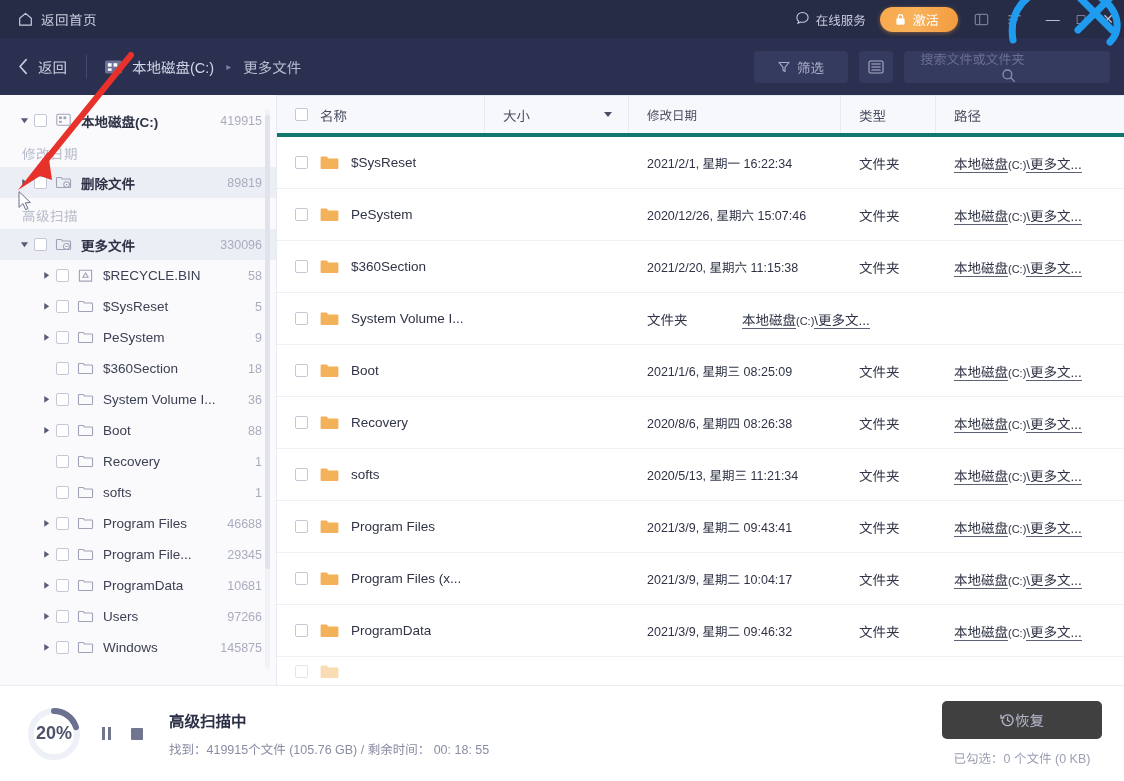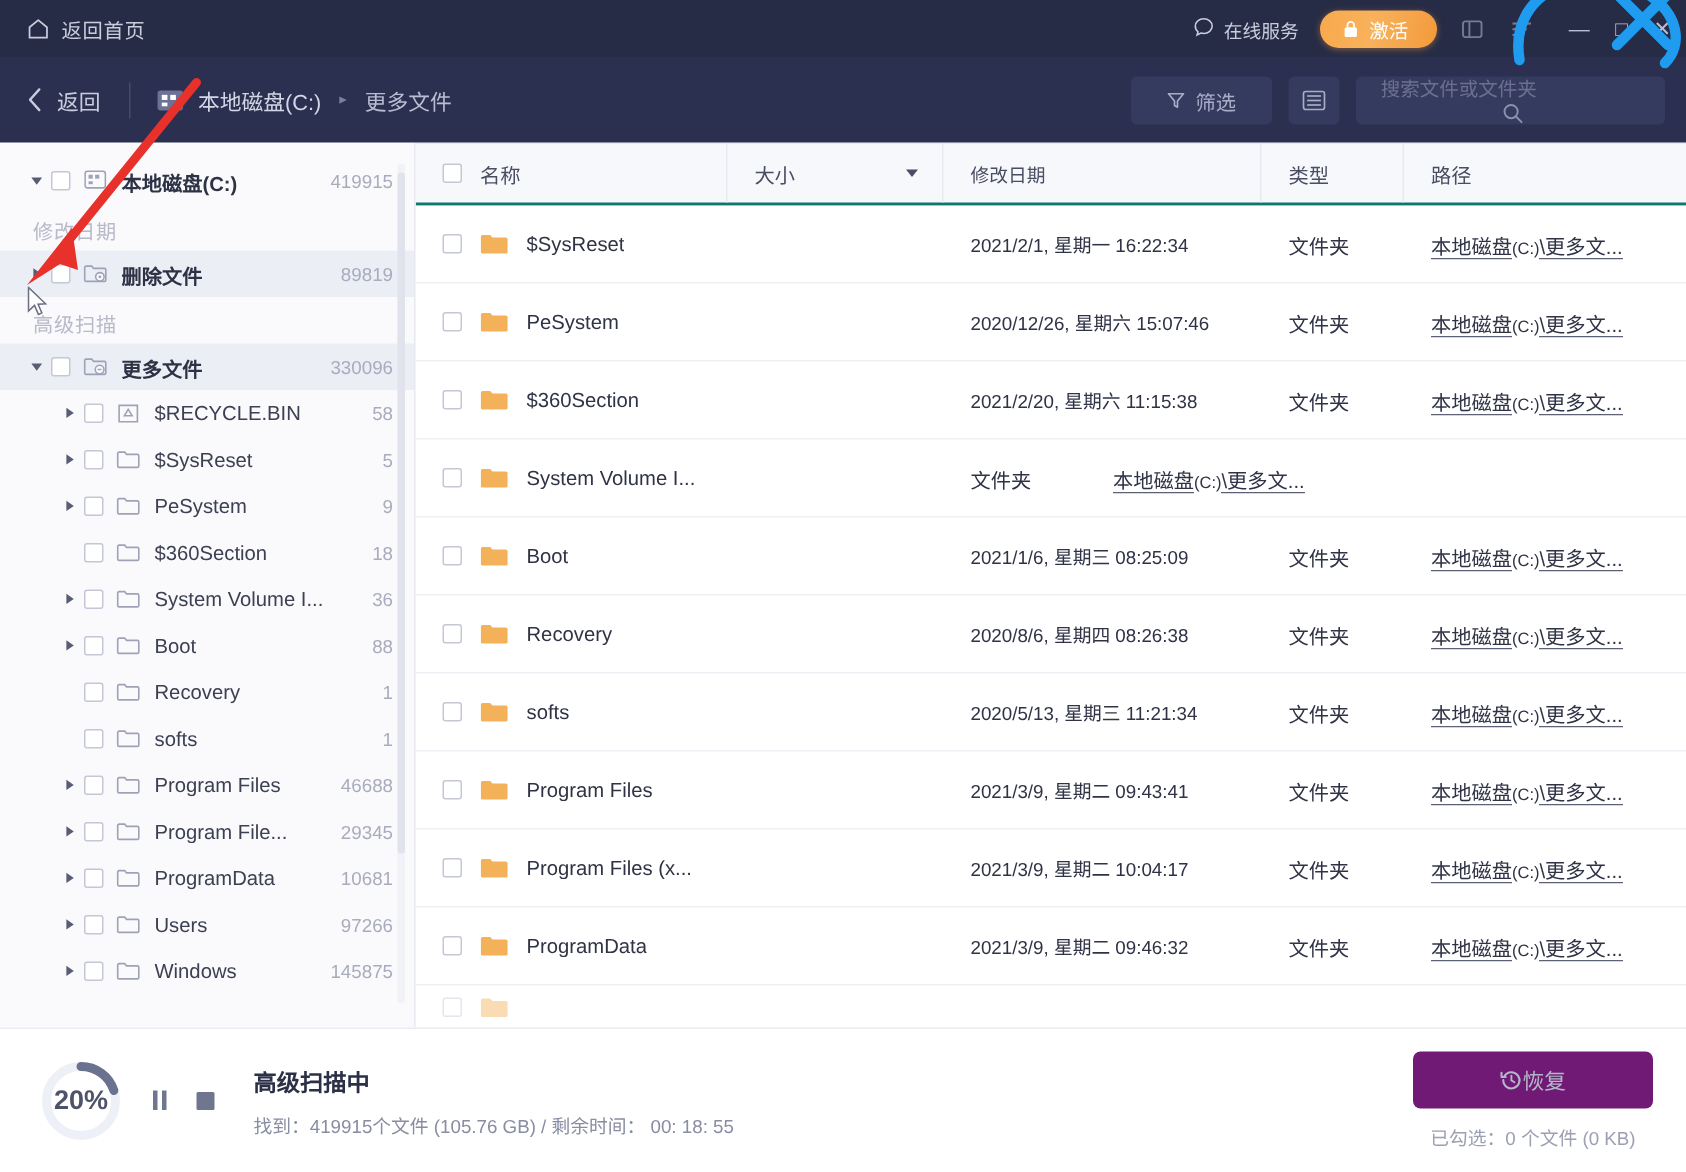--- a/index.html
+++ b/index.html
@@ -115,21 +115,21 @@
   }
   .sb-thumb {
     position: absolute; left: 0; top: 6px; width: 5px; height: 454px;
     background: #e0e2ec; border-radius: 3px;
   }
 
   
   .table-area { flex: 1; display: flex; flex-direction: column; overflow: hidden; background: #fff; }
   .thead {
     display: flex; height: 42px; background: #f7f8fb;
-    border-bottom: 2px solid #0f766e; border-top: 1px solid #e8eaf1;
+    border-bottom: 4px solid #0f766e; border-top: 1px solid #e8eaf1;
     align-items: center; color: #4a4e63; font-size: 13.5px;
   }
   .th { display: flex; align-items: center; height: 100%; border-right: 1px solid #e8eaf1; padding-left: 18px; }
   .th.c-name { width: 208px; flex: 0 0 208px; gap: 12px; }
   .th.c-size { width: 144px; flex: 0 0 144px; justify-content: space-between; padding-right: 16px; }
   .th.c-date { width: 212px; flex: 0 0 212px; }
   .th.c-type { width: 95px; flex: 0 0 95px; }
   .th.c-path { flex: 1; border-right: none; }
   .hcb { width: 13px; height: 13px; border: 1.2px solid #c4c7d6; border-radius: 2px; background: #fff; }
   .caret { width: 0; height: 0; border-left: 4.5px solid transparent; border-right: 4.5px solid transparent; border-top: 5px solid #4a4e63; }
@@ -169,21 +169,21 @@
   .ctrl { display: flex; align-items: center; gap: 20px; margin-left: 20px; }
   .pause { display: flex; gap: 3px; cursor: pointer; }
   .pause i { display: block; width: 3px; height: 13px; background: #71768f; }
   .stop { width: 12px; height: 12px; background: #71768f; border-radius: 1px; cursor: pointer; }
   .status { margin-left: 26px; }
   .st-title { font-size: 15.5px; font-weight: bold; color: #2b3046; margin-bottom: 8px; }
   .st-sub { font-size: 12.5px; color: #888da3; }
   .ft-spacer { flex: 1; }
   .ft-right { display: flex; flex-direction: column; align-items: center; gap: 9px; }
   .restore {
-    width: 160px; height: 38px; border-radius: 5px; background: #701a75;
+    width: 160px; height: 38px; border-radius: 5px; background: #404040;
     display: flex; align-items: center; justify-content: center; gap: 0;
     color: #b2b6c9; font-size: 14.5px; cursor: not-allowed;
   }
   .restore svg { width: 15px; height: 15px; }
   .sel-info { font-size: 12.5px; color: #9ca0b4; }
 
   
   .anno { position: absolute; inset: 0; pointer-events: none; z-index: 20; }
   .cursor { position: absolute; left: 18px; top: 191px; width: 14px; height: 20px; z-index: 21; }
 </style>

